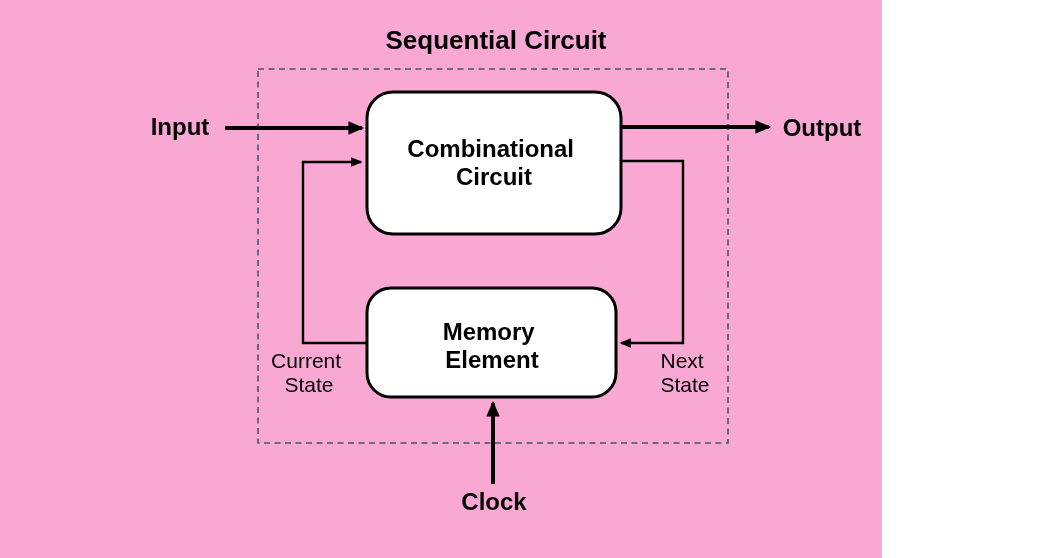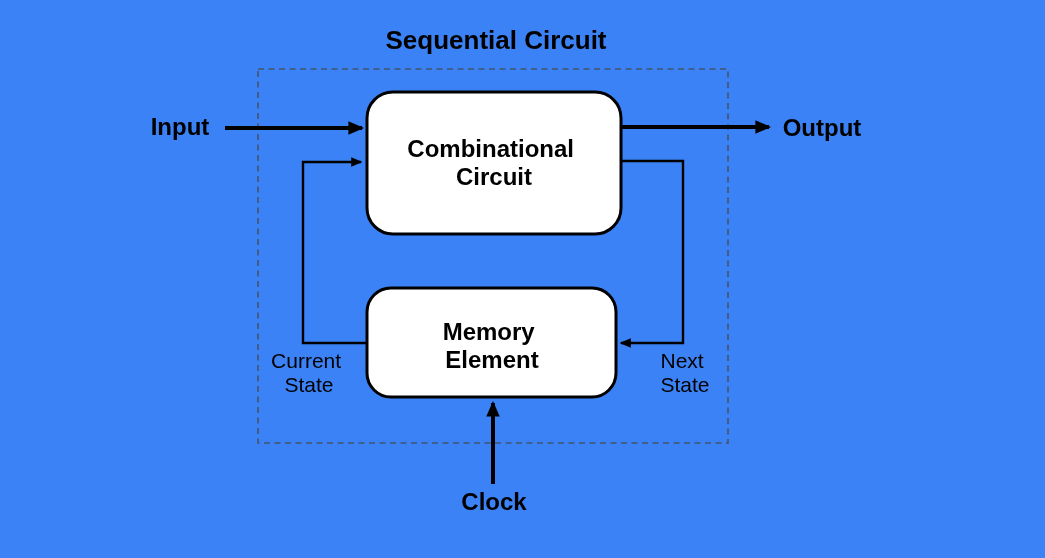--- a/index.html
+++ b/index.html
@@ -2,23 +2,23 @@
 <html><head>
 <meta charset="utf-8">
 <style>
   html, body {
     margin: 0;
     padding: 0;
     background: #ffffff;
   }
   .stage {
     position: relative;
-    width: 1045px;
+    width: 882px;
     height: 558px;
-    background: #3b82f6;
+    background: #f9a8d4;
     overflow: hidden;
   }
   svg { display: block; }
 
   .box {
     fill: #ffffff;
     stroke: #000000;
     stroke-width: 3;
   }
   .connector-thick {

